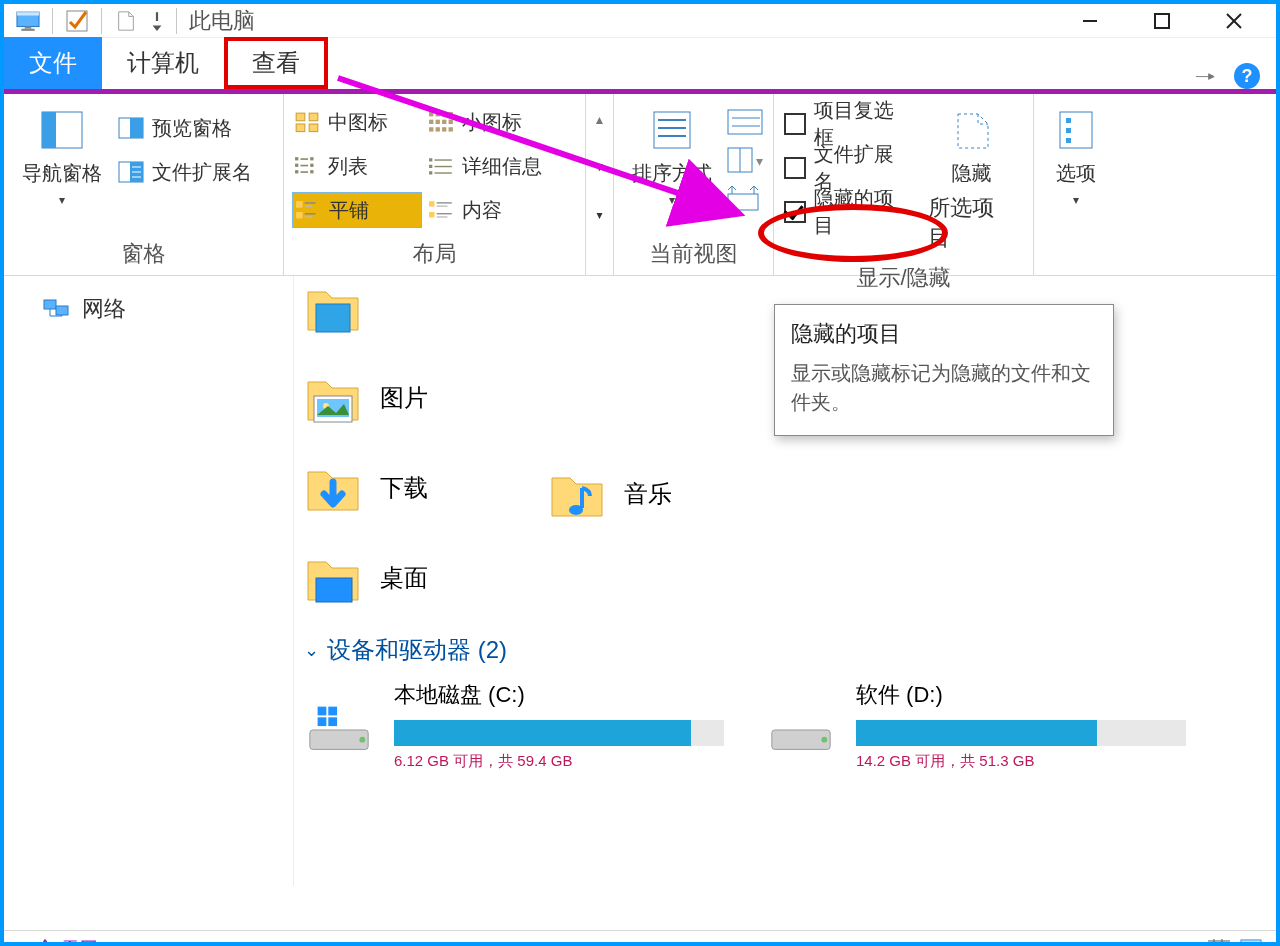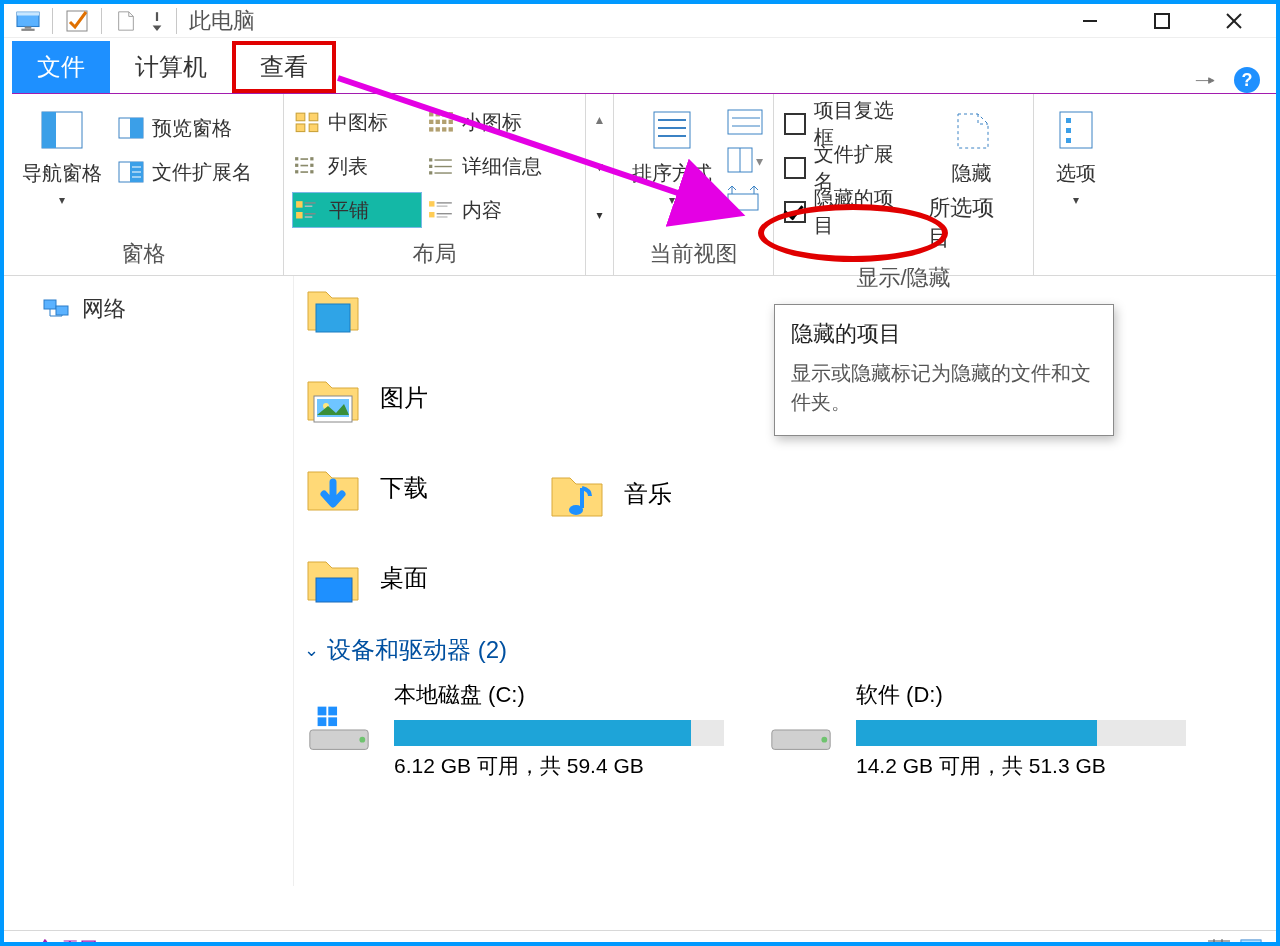--- a/index.html
+++ b/index.html
@@ -4,21 +4,21 @@
 <style>
   * { margin:0; padding:0; box-sizing:border-box; font-family:"Microsoft YaHei","Segoe UI",sans-serif; }
   body{width:1280px;height:946px;background:#fff;border:4px solid #0099ff;position:relative;overflow:hidden;}
   .titlebar{height:34px;display:flex;align-items:center;padding:0 6px;border-bottom:1px solid #eee;}
   .tb-icon{width:28px;height:22px;margin:0 4px;display:flex;align-items:center;justify-content:center;}
   .tb-icon svg{width:100%;height:100%;}
   .tb-sep{width:1px;height:26px;background:#c8c8c8;margin:0 6px;}
   .title-text{font-size:22px;color:#555;margin-left:6px;}
   .win-ctrls{margin-left:auto;display:flex;}
   .win-btn{width:72px;height:42px;display:flex;align-items:center;justify-content:center;font-size:22px;}
-  .tabs{height:56px;display:flex;align-items:flex-end;background:#fff;border-bottom:1px solid #a21caf;margin-left:8px;}
+  .tabs{height:56px;display:flex;align-items:flex-end;background:#fff;border-bottom:5px solid #a21caf;}
   .tab{height:52px;padding:0 24px;display:flex;align-items:center;font-size:24px;color:#333;border:1px solid transparent;}
   .tab.file{background:#1e90ff;color:#fff;}
   .tab.highlight{border:4px solid #e00000;}
   .tab-extras{margin-left:auto;display:flex;gap:18px;align-items:center;padding-right:16px;}
   .tab-extras .pin{width:22px;}
   .help{width:26px;height:26px;border-radius:50%;background:#1e90ff;color:#fff;display:flex;align-items:center;justify-content:center;font-size:18px;font-weight:bold;}
   .ribbon{height:182px;background:#fff;border-bottom:1px solid #d8d8d8;display:flex;font-size:20px;color:#333;}
   .rib-group{display:flex;flex-direction:column;border-right:1px solid #d8d8d8;padding:8px 8px 4px;}
   .rib-body{flex:1;display:flex;gap:4px;}
   .rib-label{text-align:center;font-size:22px;padding:6px 0 2px;color:#555;}
@@ -40,21 +40,21 @@
   .folder{display:flex;align-items:center;gap:18px;}
   .fic{width:58px;height:56px;}
   .fold-label{font-size:24px;}
   .group-header{margin-top:28px;display:flex;align-items:center;gap:8px;font-size:24px;color:#0050a0;}
   .drives{display:flex;gap:42px;margin-top:14px;}
   .drive{display:flex;gap:20px;align-items:flex-start;width:420px;}
   .drive-ic{width:72px;height:58px;margin-top:20px;}
   .drive-name{font-size:22px;}
   .bar-bg{width:330px;height:26px;background:#e8e8e8;margin:10px 0 6px;}
   .bar-fill{height:100%;background:#1ea4d8;}
-  .drive-sub{font-size:21px;color:#000000;}
+  .drive-sub{font-size:15px;color:#be185d;}
   .tooltip{position:absolute;left:770px;top:300px;width:340px;background:#fff;border:1px solid #8a8a8a;box-shadow:2px 4px 10px rgba(0,0,0,0.25);padding:14px 16px 18px;}
   .tt-title{font-size:22px;color:#222;margin-bottom:10px;}
   .tt-body{font-size:20px;color:#555;line-height:1.45;}
   .statusbar{height:38px;border-top:1px solid #d8d8d8;display:flex;align-items:center;padding:0 12px;font-size:22px;color:#a21caf;margin-top:44px;}
   .status-ics{margin-left:auto;display:flex;gap:6px;}
   .red-ellipse{position:absolute;left:754px;top:200px;width:190px;height:58px;border:6px solid #e00000;border-radius:50%;pointer-events:none;z-index:20;}
   .arrow{position:absolute;left:330px;top:70px;pointer-events:none;z-index:20;}
 </style>
 </head>
 <body>
@@ -214,21 +214,21 @@
                   <rect x="1" y="9" width="3" height="3"></rect>
                   <rect x="6" y="10" width="16" height="1.3"></rect>
                   <rect x="1" y="15" width="3" height="3"></rect>
                   <rect x="6" y="16" width="16" height="1.3"></rect>
                 </g>
               </svg></div>
             <span>详细信息</span>
           </div>
       </div>
       <div style="display:flex;gap:4px;">
-        <div class="rib-item" style="width:130px;background:#14b8a6;border:1px solid #7ab8e6;">
+        <div class="rib-item" style="width:130px;background:#eab308;border:1px solid #7ab8e6;">
             <div class="rib-mic"><svg viewBox="0 0 24 20">
                 <g>
                   <rect x="1" y="2" width="6" height="6" fill="#ffcc55"></rect>
                   <rect x="9" y="3" width="10" height="1.3" fill="#888"></rect>
                   <rect x="9" y="6" width="7" height="1.3" fill="#bbb"></rect>
                   <rect x="1" y="12" width="6" height="6" fill="#ffcc55"></rect>
                   <rect x="9" y="13" width="10" height="1.3" fill="#888"></rect>
                   <rect x="9" y="16" width="7" height="1.3" fill="#bbb"></rect>
                 </g>
               </svg></div>

